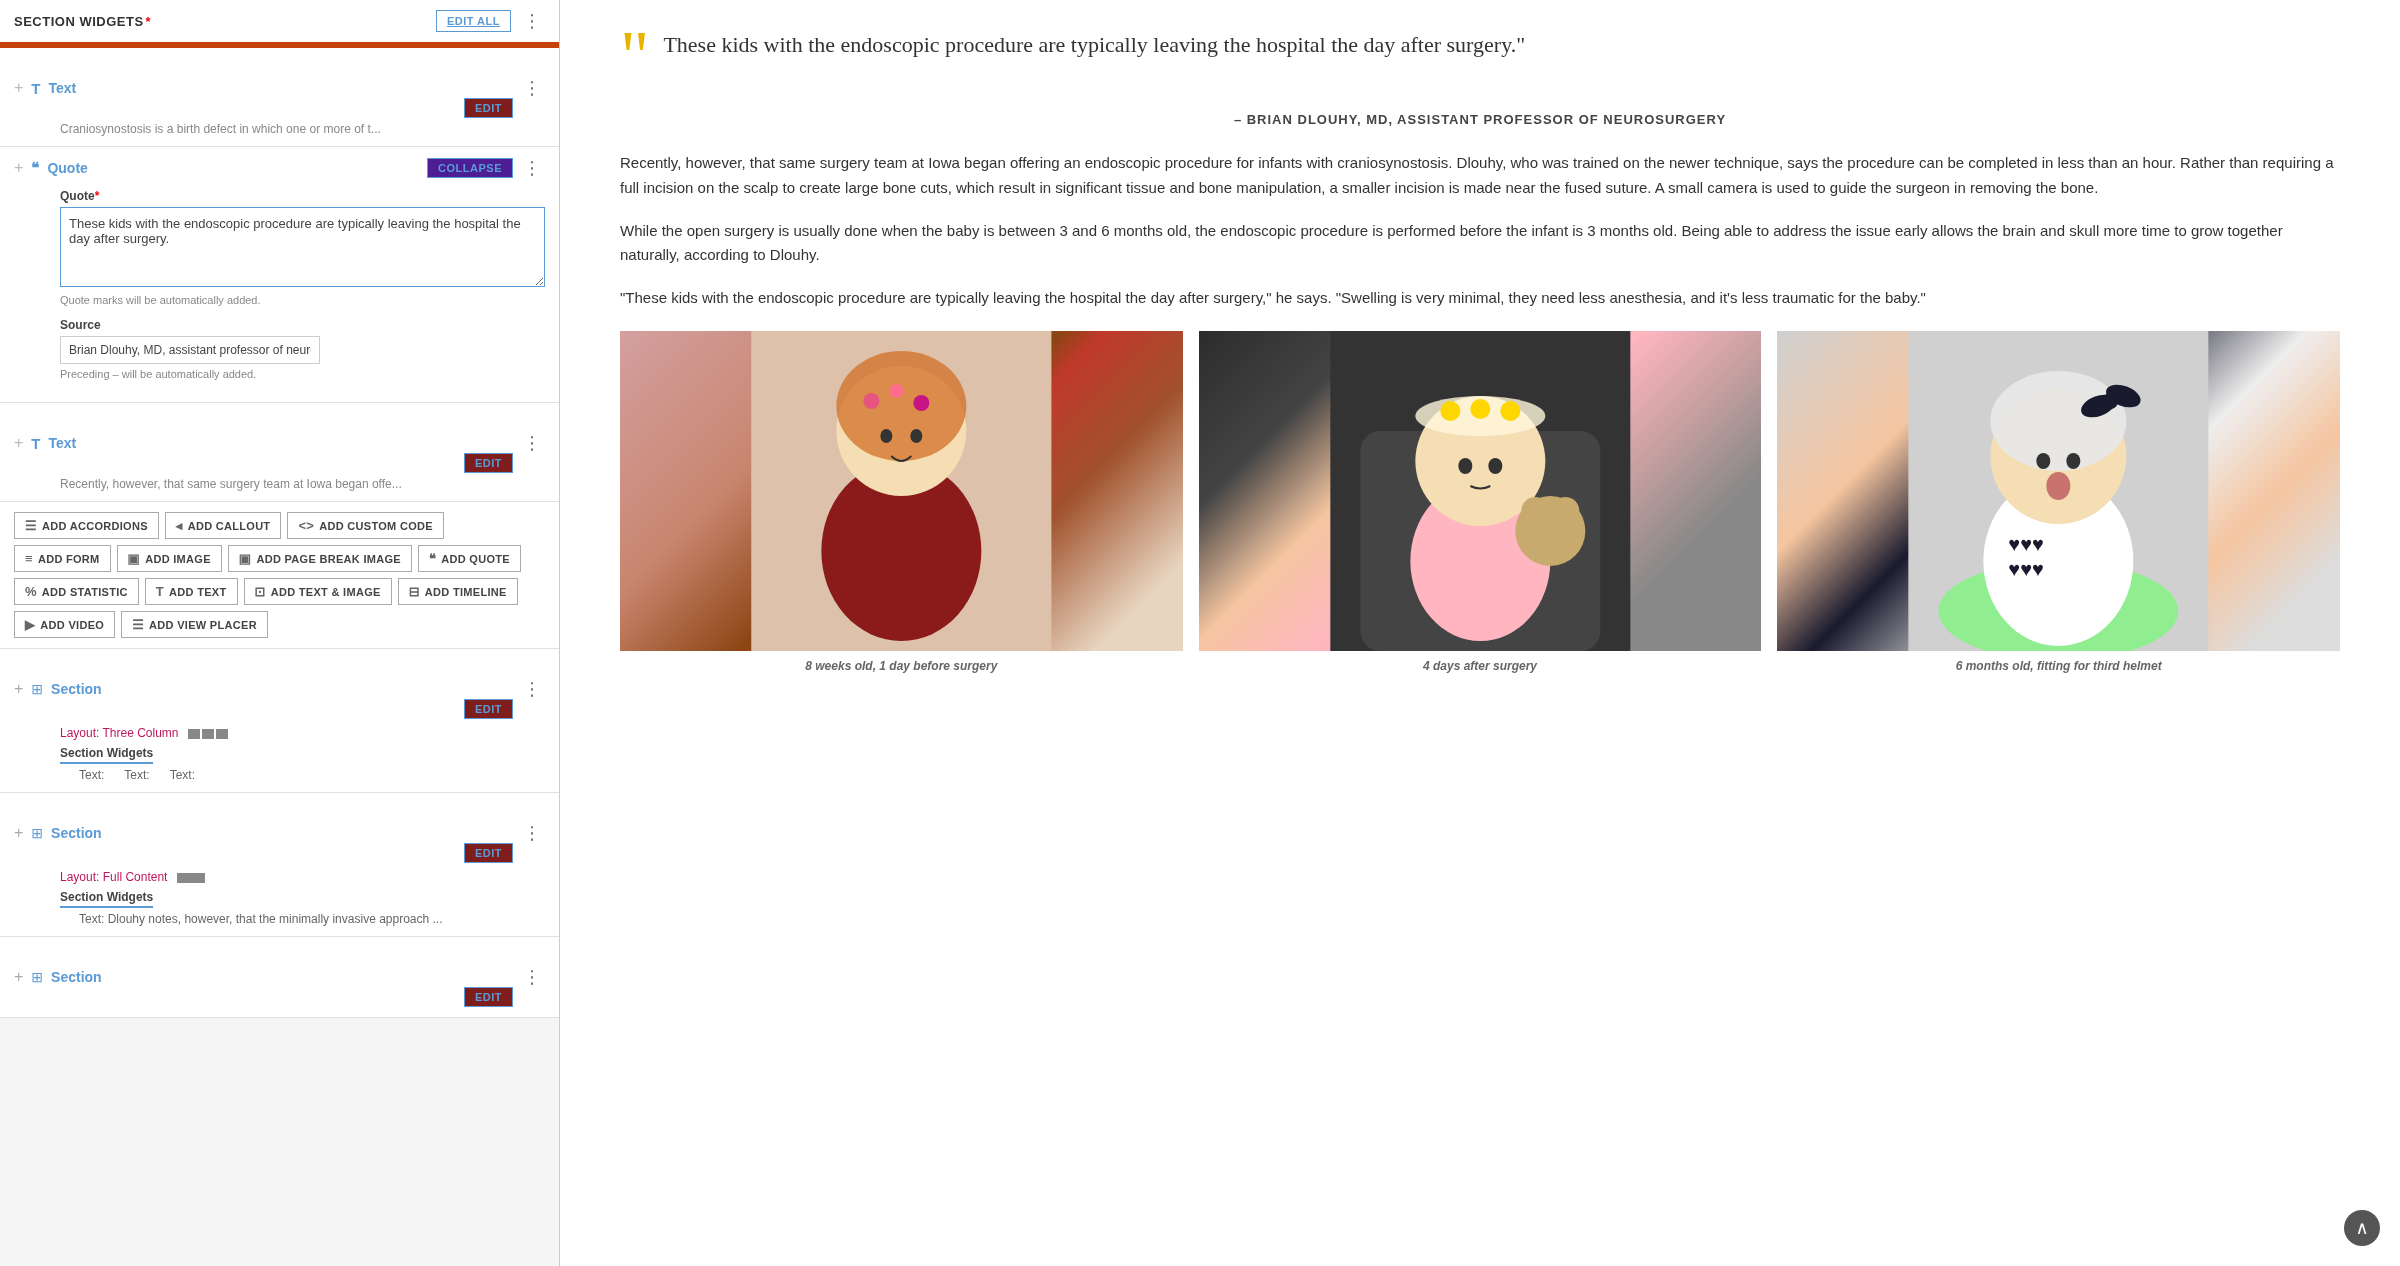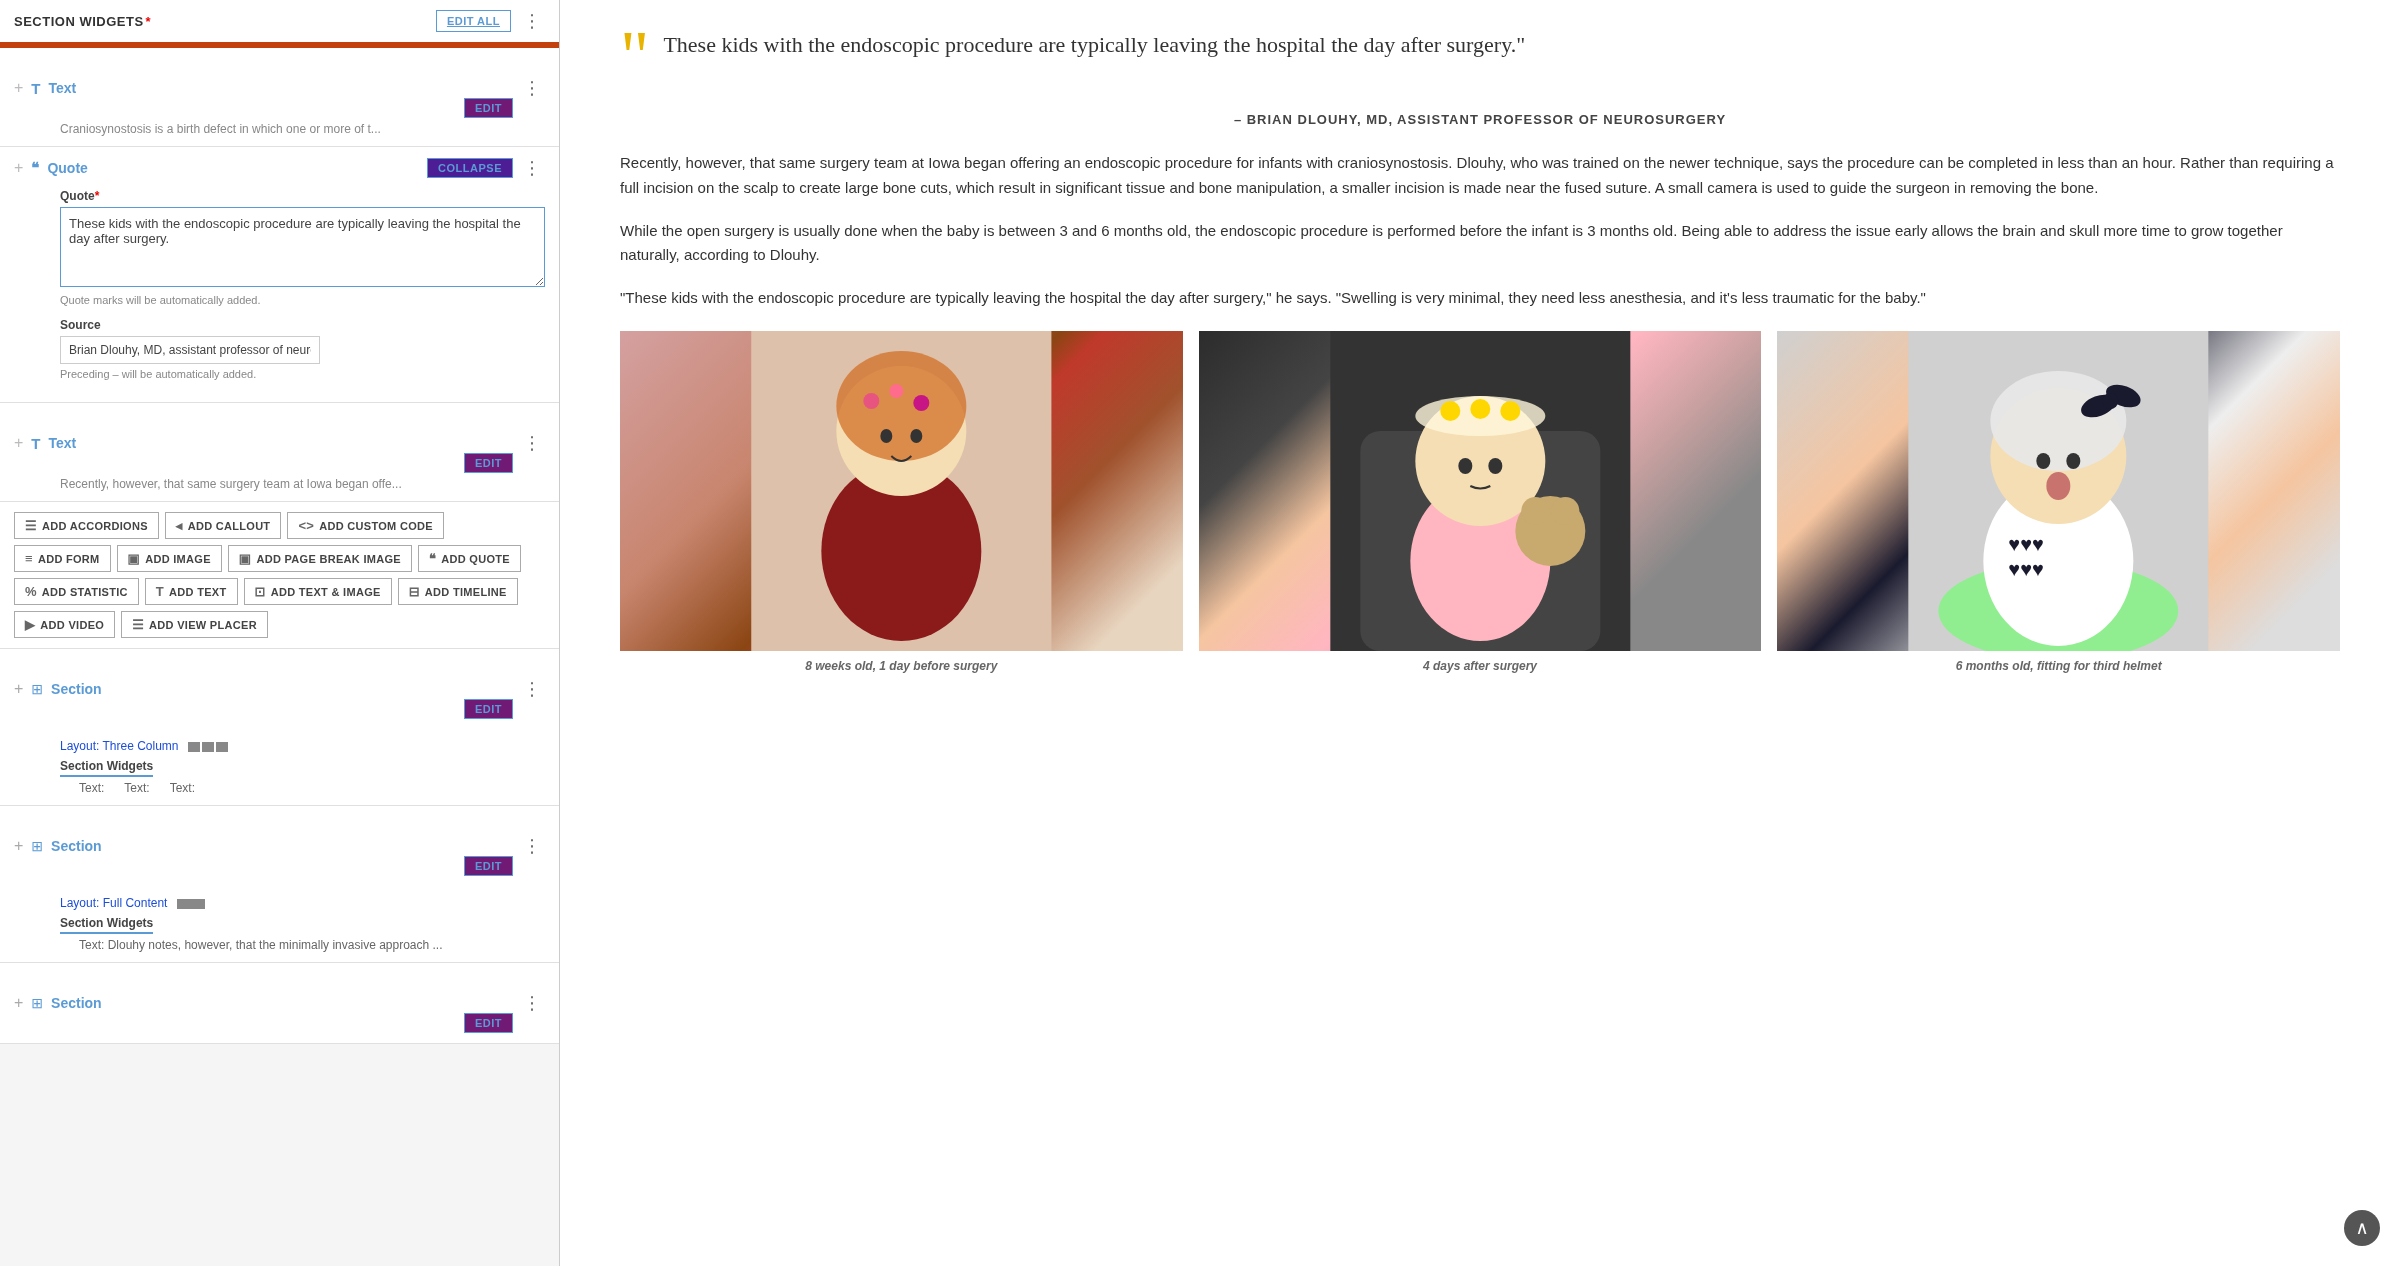--- a/index.html
+++ b/index.html
@@ -77,21 +77,21 @@
       font-weight: bold;
       color: #5b9bd5;
       flex: 1;
     }
     .widget-actions {
       display: flex;
       align-items: center;
       gap: 6px;
     }
     .edit-btn {
-      background: #701a75;
+      background: #7f1d1d;
       border: 1px solid #5b9bd5;
       color: #5b9bd5;
       font-size: 11px;
       font-weight: bold;
       padding: 3px 10px;
       cursor: pointer;
       letter-spacing: 0.5px;
       margin-top: 40px;
     }
     .collapse-btn {
@@ -195,22 +195,22 @@
       color: #5b9bd5;
     }
     .section-title {
       font-size: 14px;
       font-weight: bold;
       color: #5b9bd5;
       flex: 1;
     }
     .section-layout {
       font-size: 12px;
-      color: #1d4ed8;
-      margin-top: 20px;
+      color: #be185d;
+      margin-top: 7px;
       margin-left: 46px;
     }
     .layout-blocks {
       display: inline-flex;
       gap: 2px;
       margin-left: 6px;
       vertical-align: middle;
     }
     .layout-block {
       width: 12px;

